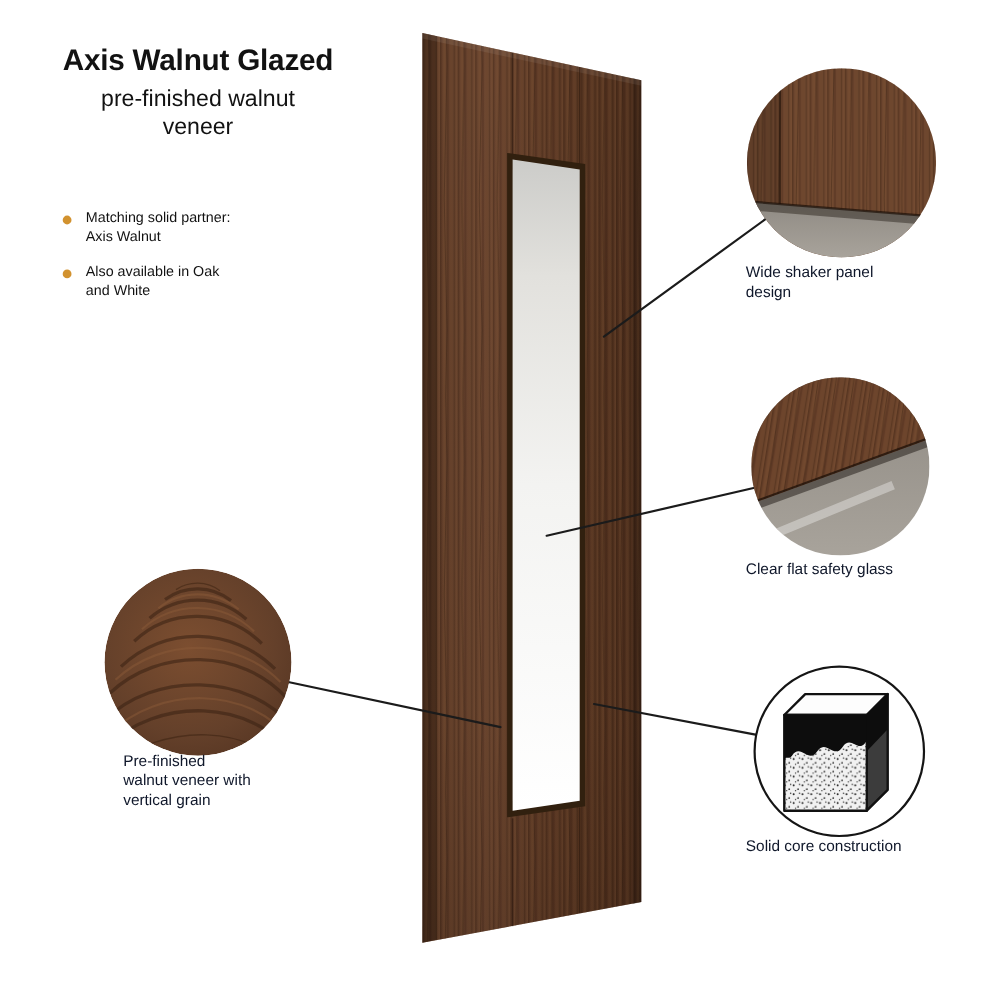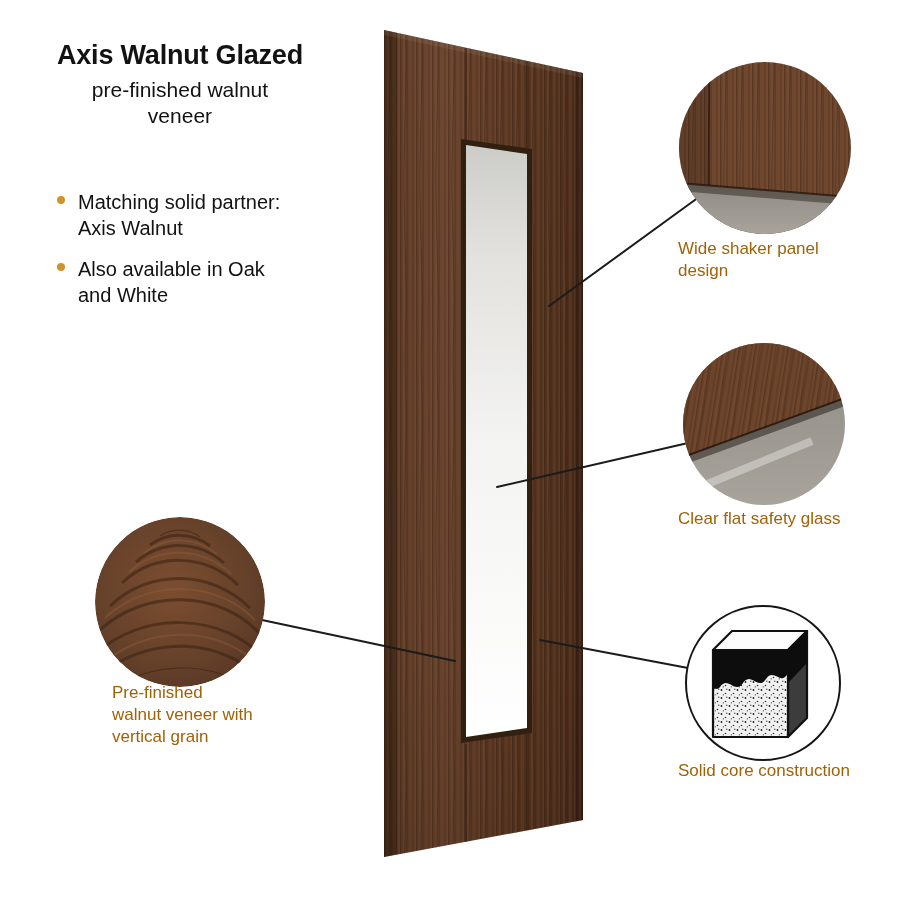--- a/index.html
+++ b/index.html
@@ -6,25 +6,25 @@
   html, body { width:900px; height:900px; }
   body { font-family:"Liberation Sans", sans-serif; background:#ffffff; color:#121212; }
   .canvas { position:relative; width:900px; height:900px; background:#ffffff; overflow:hidden; }
   .layer { position:absolute; left:0; top:0; width:900px; height:900px; }
 
   .title-block { position:absolute; left:57px; top:40px; }
   .page-title { font-size:27px; font-weight:700; letter-spacing:-0.2px; color:#121212; }
   .page-subtitle { font-size:21px; font-weight:400; margin-top:6px; line-height:1.22; white-space:pre-line;text-align:center; }
 
   .bullets { position:absolute; left:57px; top:190px; list-style:none; display:flex; flex-direction:column; gap:16px; }
-  .bullet { display:flex; gap:13px; font-size:20px; line-height:1.28; }
+  .bullet { display:flex; gap:13px; font-size:13px; line-height:1.28; }
   .bullet .dot { width:8px; height:8px; border-radius:50%; background:#d2922f; flex:0 0 auto; margin-top:6px; }
   .bullet-text { white-space:pre-line; }
 
-  .caption { position:absolute; font-size:17px; line-height:1.3; white-space:pre-line; color:#a16207; }
+  .caption { position:absolute; font-size:14px; line-height:1.3; white-space:pre-line; color:#0f172a; }
   .caption-shaker { left:678px; top:238px; width:190px; }
   .caption-glass  { left:678px; top:508px; width:210px; }
   .caption-core   { left:678px; top:760px; width:210px; }
   .caption-veneer { left:112px; top:682px; width:190px; }
 </style>
 </head>
 <body>
 
 <div class="canvas">
 

